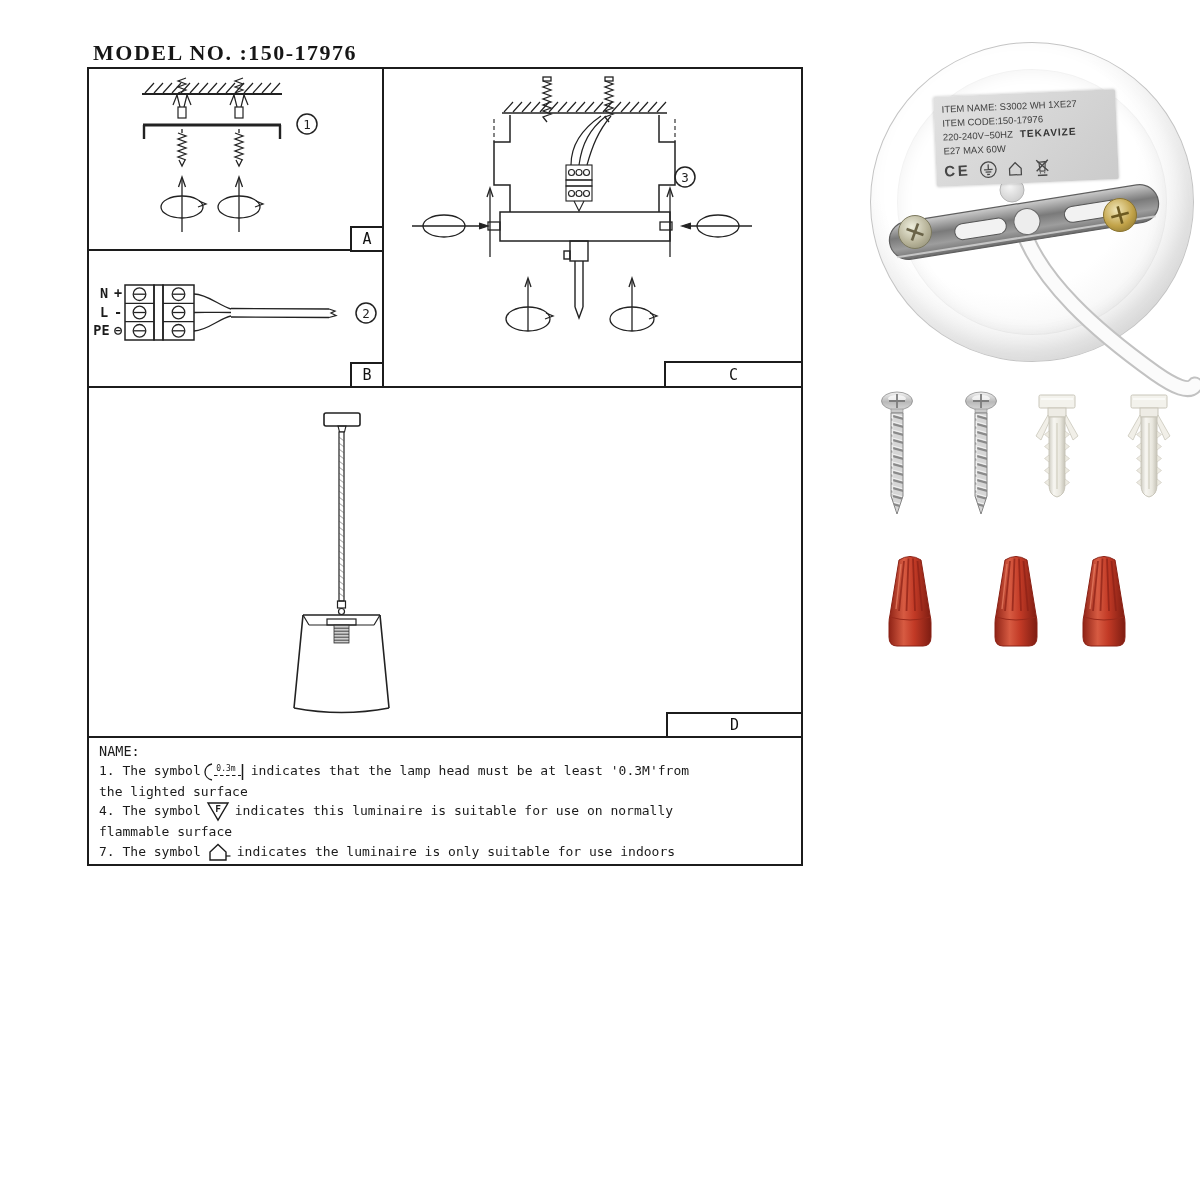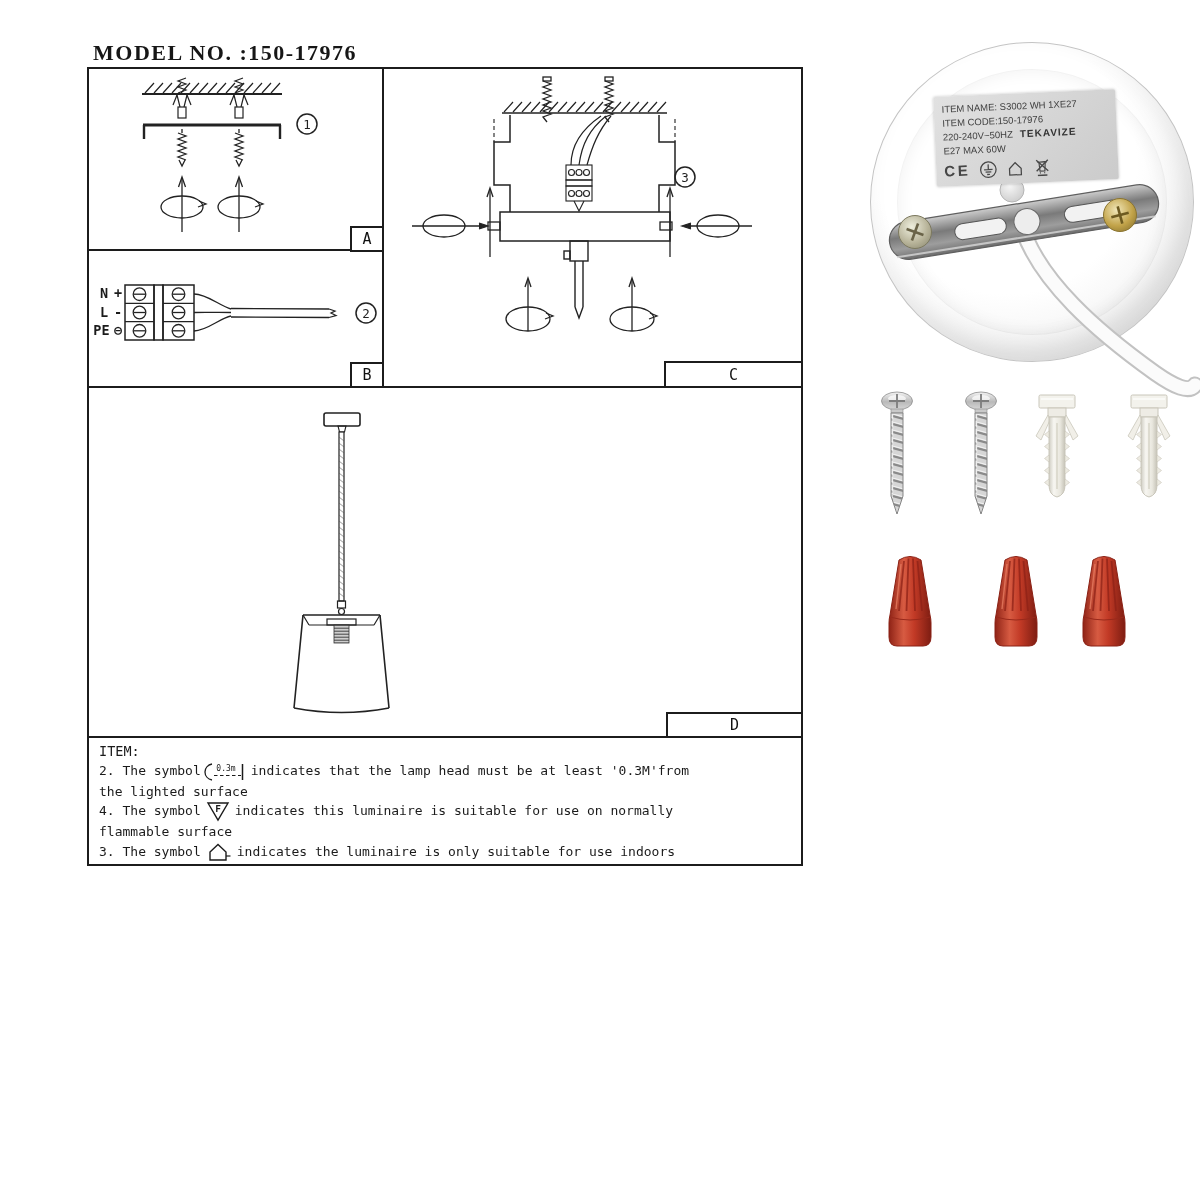--- a/index.html
+++ b/index.html
@@ -299,32 +299,32 @@
       <rect x="247" y="238" width="15" height="18" fill="url(#hatchP)" stroke="#333" stroke-width=".8"></rect>
     </g>
   </svg>
 
   <div class="tab tab-a">A</div>
   <div class="tab tab-b">B</div>
   <div class="tab tab-c">C</div>
   <div class="tab tab-d">D</div>
 
   <div class="notes">
-    <div class="notes-heading">ITEM:</div>
-    <div class="note-line"><span>2. The symbol</span><svg class="sym sym-tight" width="48" height="20" viewBox="0 0 48 20">
+    <div class="notes-heading">NAME:</div>
+    <div class="note-line"><span>1. The symbol</span><svg class="sym sym-tight" width="48" height="20" viewBox="0 0 48 20">
           <path d="M10,2 A9,8.2 0 0 0 10,18" fill="none" stroke="#1b1b1b" stroke-width="1.3"></path>
           <text x="24" y="9" text-anchor="middle" font-size="8" fill="#1b1b1b" font-family="DejaVu Sans Mono, monospace">0.3m</text>
           <line x1="12" y1="13.5" x2="39" y2="13.5" stroke="#1b1b1b" stroke-width="1.2" stroke-dasharray="3.5,2.5"></line>
           <line x1="40.5" y1="2" x2="40.5" y2="18" stroke="#1b1b1b" stroke-width="1.5"></line>
         </svg><span>indicates that the lamp head must be at least '0.3M'from the lighted surface</span></div>
     <div class="note-line"><span>4. The symbol</span><svg class="sym sym-pad" width="24" height="21" viewBox="0 0 24 21">
           <polygon points="2,2 22,2 12,19" fill="none" stroke="#1b1b1b" stroke-width="1.4"></polygon>
           <text x="12" y="11" text-anchor="middle" font-size="9.5" font-weight="bold" fill="#1b1b1b" font-family="DejaVu Sans Mono, monospace">F</text>
         </svg><span>indicates this luminaire is suitable for use on normally flammable surface</span></div>
-    <div class="note-line"><span>3. The symbol</span><svg class="sym sym-pad" width="26" height="20" viewBox="0 0 26 20">
+    <div class="note-line"><span>7. The symbol</span><svg class="sym sym-pad" width="26" height="20" viewBox="0 0 26 20">
           <path d="M4,10 L12,2.5 L20,10 L20,18 L4,18 Z" fill="none" stroke="#1b1b1b" stroke-width="1.4"></path>
           <line x1="20" y1="14" x2="24.5" y2="14" stroke="#1b1b1b" stroke-width="1.2"></line>
         </svg><span>indicates the luminaire is only suitable for use indoors</span></div>
   </div>
 
   <div class="photo">
     <div class="rose"></div>
     <svg class="photo-svg" width="360" height="370" viewBox="0 0 360 370">
       <g>
         <path d="M163,185 C178,245 245,300 298,338 C318,352 332,358 338,350" fill="none" stroke="#c2c2c2" stroke-width="17" stroke-linecap="round"></path>

